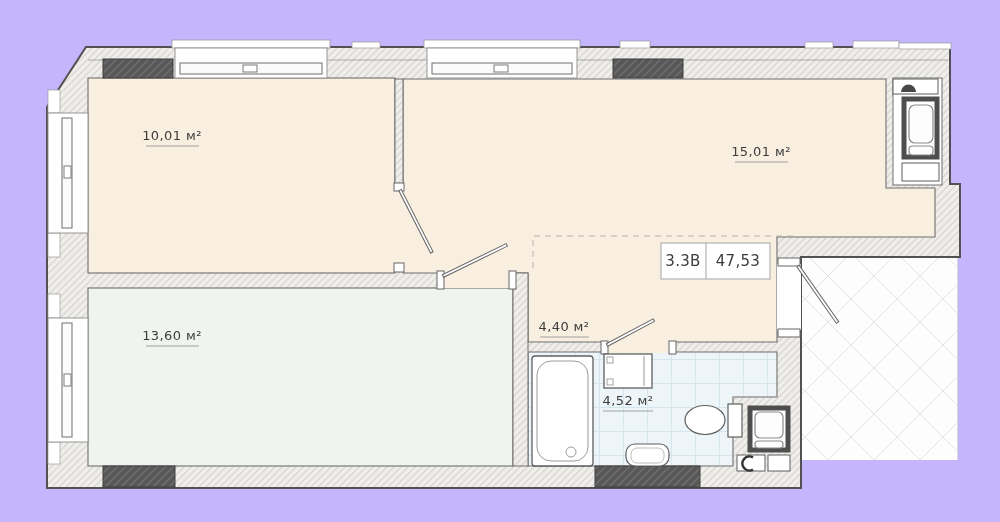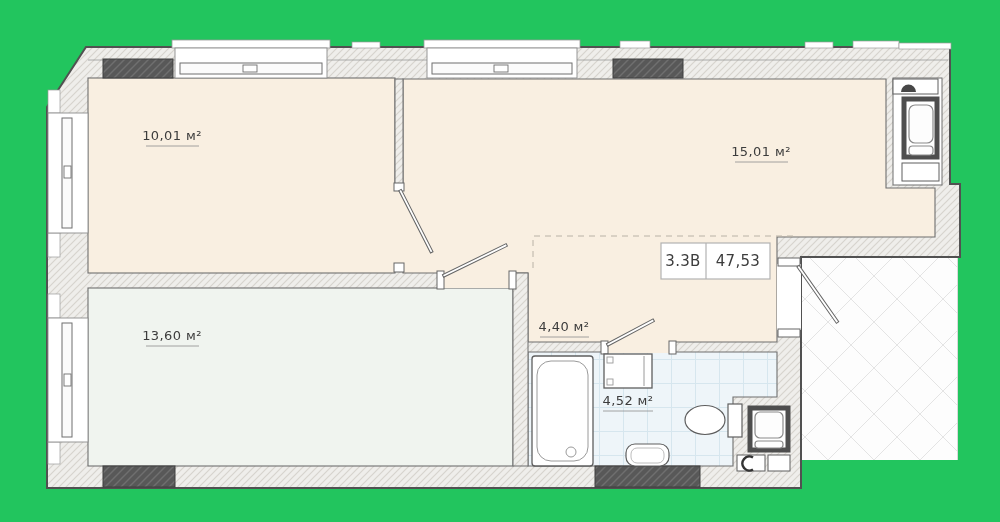--- a/index.html
+++ b/index.html
@@ -1,16 +1,16 @@
 <!DOCTYPE html>
 <html><head>
 <meta charset="utf-8">
 <style>
   html,body{margin:0;padding:0;background:#ffffff;}
-  .stage{position:relative;width:1000px;height:522px;background:#22c55e;overflow:hidden;
+  .stage{position:relative;width:1000px;height:522px;background:#c4b5fd;overflow:hidden;
          font-family:"DejaVu Sans", sans-serif;}
   svg{display:block;}
   text{font-family:"DejaVu Sans", sans-serif;fill:#3c3c3c;}
   .area-label{font-size:13px;letter-spacing:.4px;}
   .box-label{font-size:15px;letter-spacing:.3px;}
 </style>
 </head>
 <body>
 
 <div class="stage">

